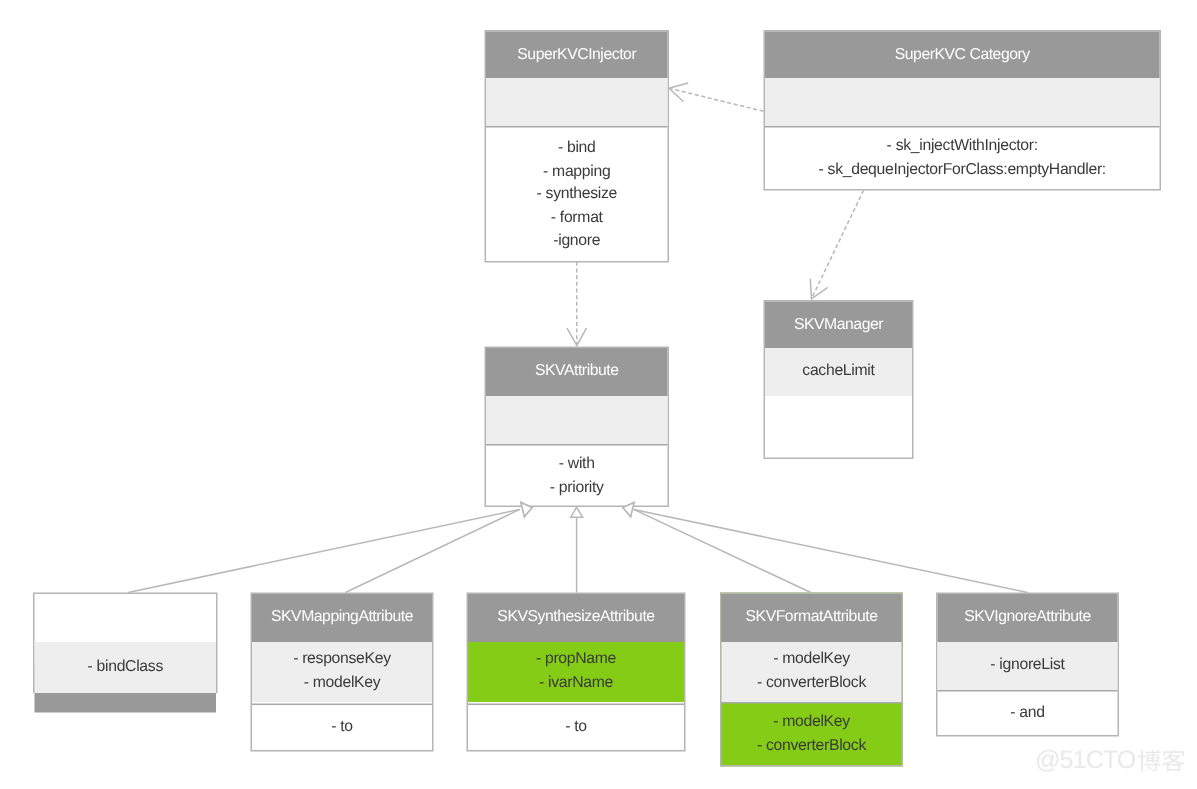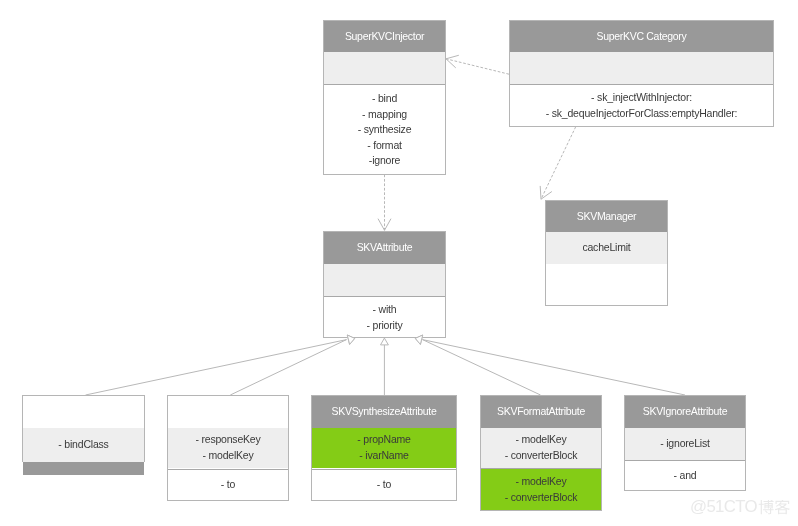--- a/index.html
+++ b/index.html
@@ -37,41 +37,42 @@
         </div>
       </div>
       <div class="uml" style="left: 509px; top: 20px; width: 265px; height: 106.5px; border-color: rgb(181, 181, 181); background: rgb(255, 255, 255);">
         <div class="uml-title" style="height: 30.7px; background: rgb(153, 153, 153); color: rgb(255, 255, 255);">SuperKVC Category</div>
         <div class="uml-sec shaded" style="top: 30.7px; height: 32.7px; color: rgb(58, 58, 58); background: rgb(238, 238, 238);"></div>
         <div class="uml-sec divided" style="top: 63.4px; height: 42.1px; color: rgb(58, 58, 58); border-top-color: rgb(168, 168, 168);">
           <div class="row">- sk_injectWithInjector:</div>
           <div class="row">- sk_dequeInjectorForClass:emptyHandler:</div>
         </div>
       </div>
-      <div class="uml" style="left: 509px; top: 200px; width: 123px; height: 106.4px; border-color: rgb(181, 181, 181); background: rgb(255, 255, 255); margin-left: 36px;">
+      <div class="uml" style="left: 509px; top: 200px; width: 100px; height: 106.4px; border-color: rgb(181, 181, 181); background: rgb(255, 255, 255);">
         <div class="uml-title" style="height: 31px; background: rgb(153, 153, 153); color: rgb(255, 255, 255);">SKVManager</div>
         <div class="uml-sec shaded" style="top: 31px; height: 32.4px; color: rgb(58, 58, 58); background: rgb(238, 238, 238);">
           <div class="row">cacheLimit</div>
         </div>
       </div>
       <div class="uml" style="left: 323px; top: 231px; width: 123px; height: 107.4px; border-color: rgb(181, 181, 181); background: rgb(255, 255, 255);">
         <div class="uml-title" style="height: 31.8px; background: rgb(153, 153, 153); color: rgb(255, 255, 255);">SKVAttribute</div>
         <div class="uml-sec shaded" style="top: 31.8px; height: 32.5px; color: rgb(58, 58, 58); background: rgb(238, 238, 238);"></div>
         <div class="uml-sec divided" style="top: 64.3px; height: 42.1px; color: rgb(58, 58, 58); border-top-color: rgb(168, 168, 168);">
           <div class="row">- with</div>
           <div class="row">- priority</div>
         </div>
       </div>
       <div class="uml" style="left: 22px; top: 395px; width: 123px; height: 66.6px; border-color: rgb(181, 181, 181); background: rgb(255, 255, 255);">
         <div class="uml-title" style="height: 31.7px; background: rgb(153, 153, 153); color: rgb(255, 255, 255); margin-top: 47px;">SKVBindAttribute</div>
         <div class="uml-sec shaded" style="top: 31.7px; height: 33.9px; color: rgb(58, 58, 58); background: rgb(238, 238, 238);">
           <div class="row">- bindClass</div>
         </div>
       </div>
       <div class="uml" style="left: 167px; top: 395px; width: 122px; height: 105.5px; border-color: rgb(181, 181, 181); background: rgb(255, 255, 255);">
+        <div class="uml-title" style="height: 31.7px; background: rgb(153, 153, 153); color: rgb(255, 255, 255);">SKVMappingAttribute</div>
         <div class="uml-sec shaded" style="top: 31.7px; height: 40.8px; color: rgb(58, 58, 58); background: rgb(238, 238, 238);">
           <div class="row">- responseKey</div>
           <div class="row">- modelKey</div>
         </div>
         <div class="uml-sec divided" style="top: 72.5px; height: 32px; color: rgb(58, 58, 58); border-top-color: rgb(168, 168, 168);">
           <div class="row">- to</div>
         </div>
       </div>
       <div class="uml" style="left: 311px; top: 395px; width: 146px; height: 105.5px; border-color: rgb(181, 181, 181); background: rgb(255, 255, 255);">
         <div class="uml-title" style="height: 31.7px; background: rgb(153, 153, 153); color: rgb(255, 255, 255);">SKVSynthesizeAttribute</div>

